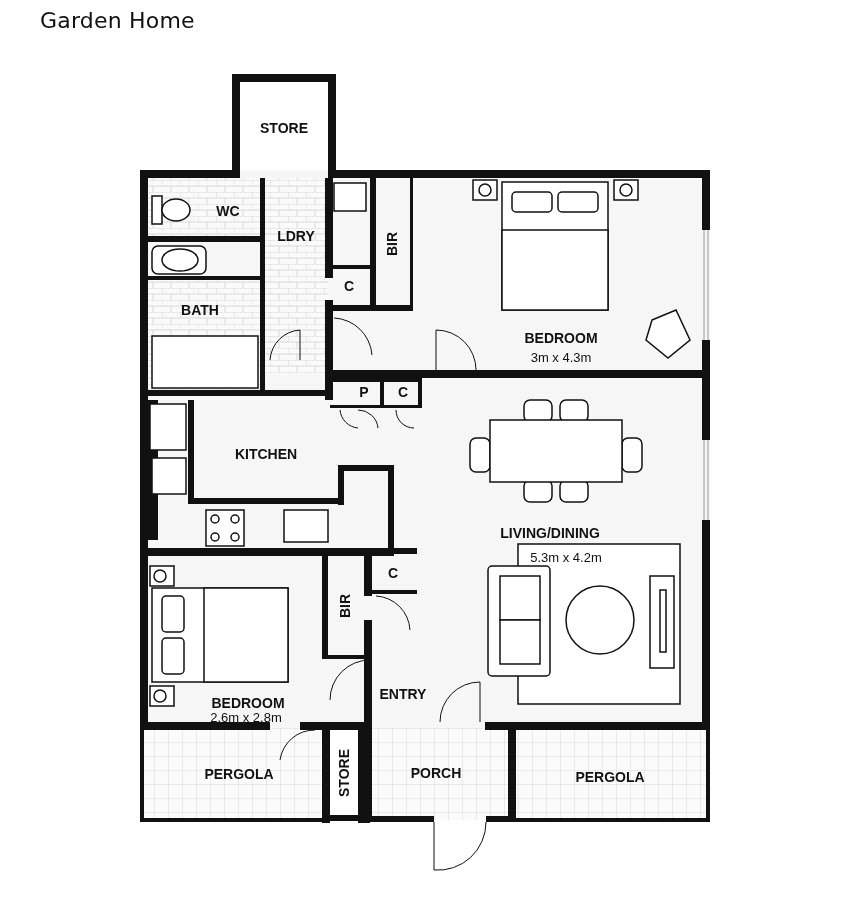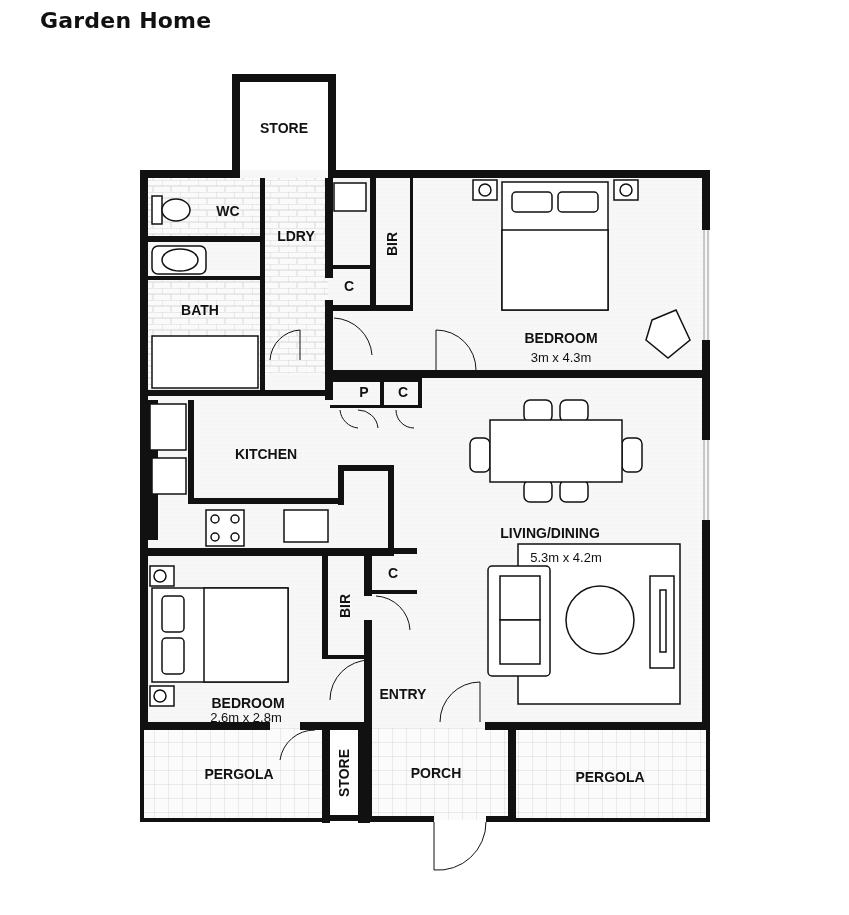--- a/index.html
+++ b/index.html
@@ -1,17 +1,17 @@
 <!DOCTYPE html>
 <html><head>
 <meta charset="utf-8">
 <style>
   html, body { margin:0; padding:0; background:#fff; }
   body { width:849px; height:915px; position:relative; overflow:hidden; font-family:"Liberation Sans", sans-serif; }
-  .title { position:absolute; left:40px; top:8px; font-size:22px; color:#111; font-family:"DejaVu Sans", sans-serif; font-weight:bold; letter-spacing:0.2px; }
+  .title { position:absolute; left:40px; top:8px; font-size:22px; color:#111; font-family:"DejaVu Sans", sans-serif; font-weight:normal; letter-spacing:0.2px; }
   svg { position:absolute; left:0; top:0; }
   .lbl { font-family:"Liberation Sans", sans-serif; font-weight:bold; font-size:14px; fill:#111; }
   .dim { font-family:"Liberation Sans", sans-serif; font-size:13px; fill:#111; }
 </style>
 </head>
 <body>
 
 <div class="title">Garden Home</div>
 
 <svg width="849" height="915" viewBox="0 0 849 915">

